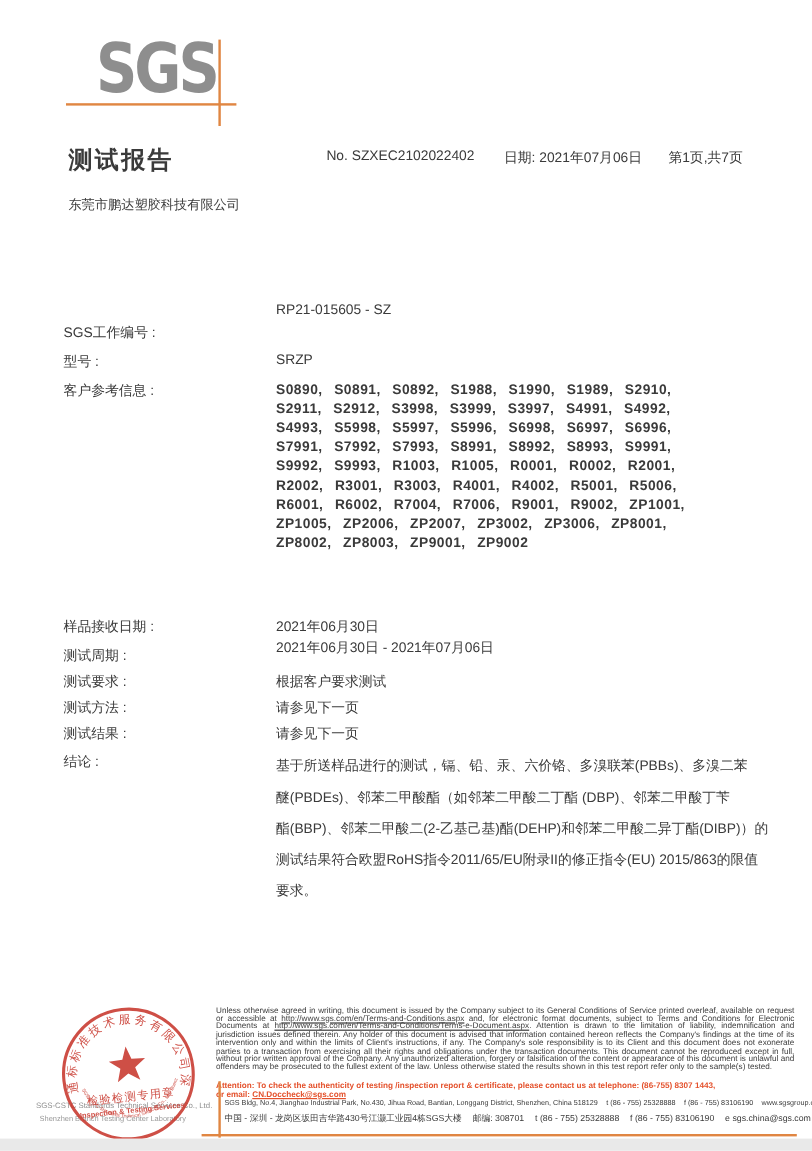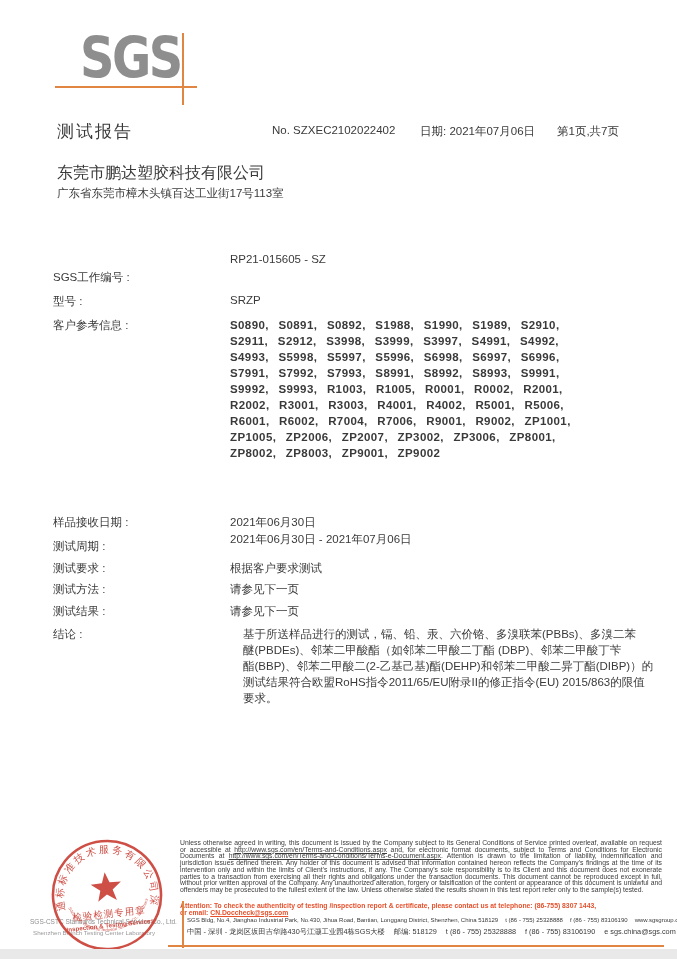--- a/index.html
+++ b/index.html
@@ -9,34 +9,34 @@
     overflow:hidden;margin:0 auto;
   }
   
   .logo{
     position:absolute;left:80px;top:30px;font-size:57px;font-weight:bold;
     color:#8e8e8e;letter-spacing:-3px;transform:scaleX(.84);transform-origin:left top;
     font-family:"DejaVu Sans","Liberation Sans",sans-serif;line-height:1;
   }
   .logo-hline{position:absolute;left:55px;top:86px;width:142px;height:2px;background:#e08642;}
   .logo-vline{position:absolute;left:182px;top:33px;width:2px;height:72px;background:#e08642;}
-  .doc-title{position:absolute;left:57px;top:120px;font-size:17px;font-weight:normal;letter-spacing:2px;}
+  .doc-title{position:absolute;left:57px;top:120px;font-size:20px;font-weight:bold;letter-spacing:2px;}
   .report-no{position:absolute;left:237px;top:124px;font-size:11.5px;margin-left:35px;}
   .date-lbl{position:absolute;left:420px;top:124px;font-size:11.5px;}
   .page-lbl{position:absolute;left:557px;top:124px;font-size:11.5px;}
   
-  .app-name{position:absolute;left:57px;top:163px;font-size:16px;}
+  .app-name{position:absolute;left:57px;top:163px;font-size:11px;}
   .app-addr{position:absolute;left:57px;top:186px;font-size:11.5px;}
   .intro{position:absolute;left:57px;top:246px;font-size:11.5px;}
   
   .lbl{position:absolute;left:53px;font-size:11.5px;white-space:nowrap;}
   .val{position:absolute;left:230px;font-size:11.5px;}
   .val.pre{white-space:pre-line;}
   .val.codes{width:445px;line-height:16px;letter-spacing:.4px;word-spacing:6px;font-weight:bold;}
-  .val.conc{width:435px;line-height:16px;margin-left:13px;}
+  .val.conc{width:435px;line-height:26px;}
   
   .legal{position:absolute;left:180px;top:840px;width:482px;font-size:6.8px;
          line-height:6.7px;text-align:justify;color:#3c3c3c;}
   .legal span.u{text-decoration:underline;}
   .attention{position:absolute;left:180px;top:903px;width:482px;font-size:6.8px;
          line-height:6.6px;color:#e4512c;font-weight:bold;}
   .attention .u{text-decoration:underline;}
   .addr-en{position:absolute;left:187px;top:917px;width:478px;font-size:6px;color:#3a3a3a;
          display:flex;gap:7px;white-space:nowrap;align-items:baseline;}
   .addr-cn{position:absolute;left:187px;top:927px;width:478px;font-size:7.3px;color:#3a3a3a;
@@ -58,21 +58,20 @@
   <div class="logo">SGS</div>
   <div class="logo-hline"></div>
   <div class="logo-vline"></div>
 
   <div class="doc-title">测试报告</div>
   <div class="report-no">No. SZXEC2102022402</div>
   <div class="date-lbl">日期: 2021年07月06日</div>
   <div class="page-lbl">第1页,共7页</div>
 
   <div class="app-name">东莞市鹏达塑胶科技有限公司</div>
-  <div class="app-addr">广东省东莞市樟木头镇百达工业街17号113室</div>
 
 
   <div>
     <span class="lbl" style="top:270px">SGS工作编号 :</span>
     <span class="val" style="top:253px">RP21-015605 - SZ</span>
   </div>
   <div>
     <span class="lbl" style="top:294px">型号 :</span>
     <span class="val" style="top:294px">SRZP</span>
   </div>
@@ -145,21 +144,21 @@
   </div>
 
   <div class="addr-en">
     <span>SGS Bldg, No.4, Jianghao Industrial Park, No.430, Jihua Road, Bantian, Longgang District, Shenzhen, China 518129</span>
     <span>t (86 - 755) 25328888</span>
     <span>f (86 - 755) 83106190</span>
     <span>www.sgsgroup.com.cn</span>
   </div>
   <div class="addr-cn">
     <span>中国 - 深圳 - 龙岗区坂田吉华路430号江灏工业园4栋SGS大楼</span>
-    <span>邮编: 518129</span>
+    <span>邮编: 308701</span>
     <span>t (86 - 755) 25328888</span>
     <span>f (86 - 755) 83106190</span>
     <span>e sgs.china@sgs.com</span>
   </div>
 
   <div class="f-vline"></div>
   <div class="f-hline"></div>
   <div class="member">Member of the SGS Group (SGS SA)</div>
 
 </div>

